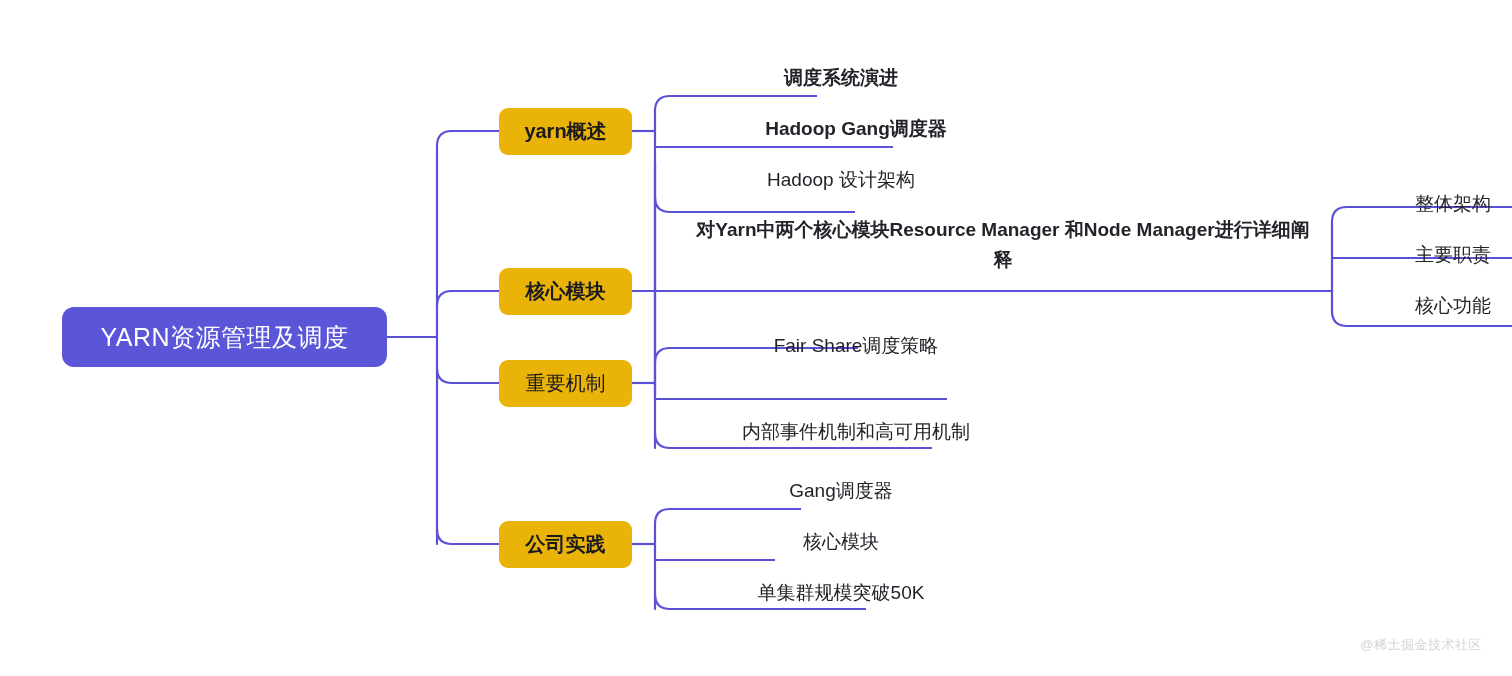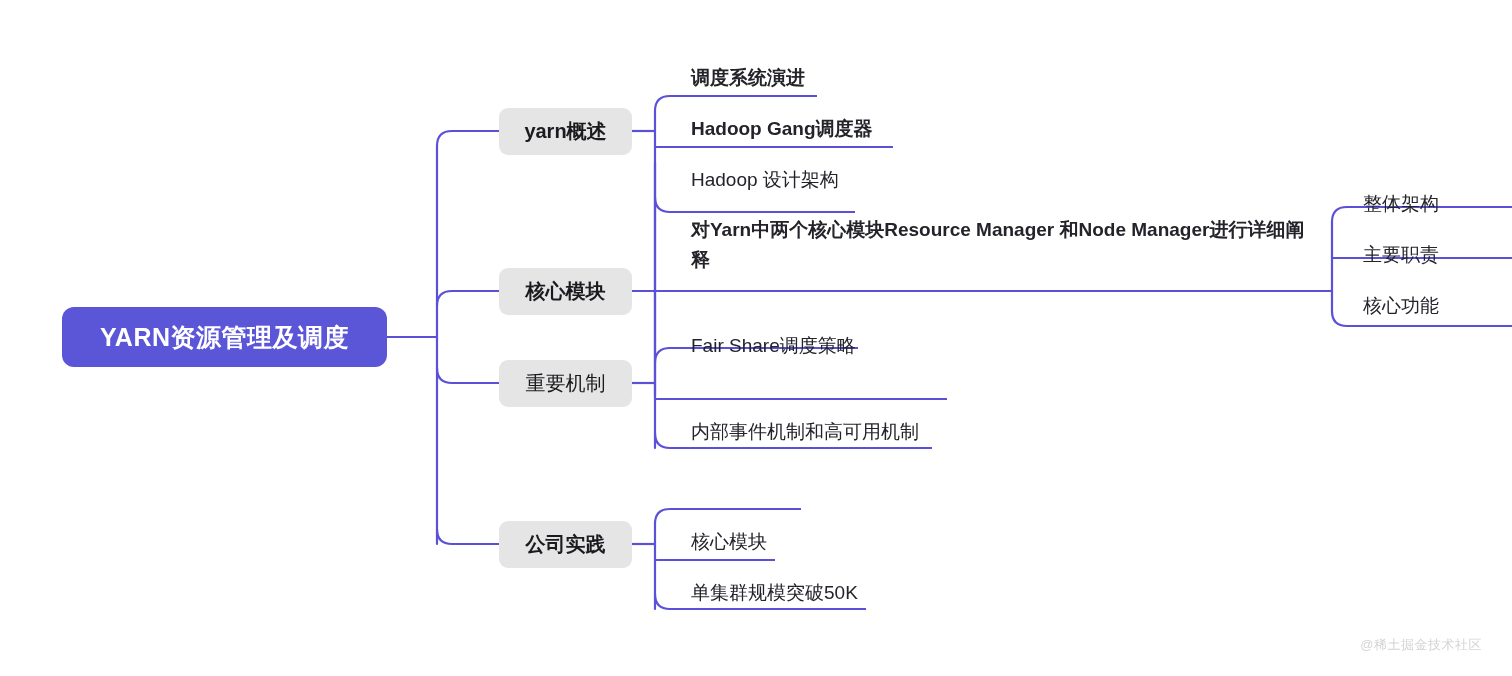--- a/index.html
+++ b/index.html
@@ -37,49 +37,50 @@
     border-radius: 12px;
     background: #5b55d8;
     display: flex;
     align-items: center;
     justify-content: center;
     box-sizing: border-box;
   }
   .root-label {
     color: #ffffff;
     font-size: 25px;
-    font-weight: 700;
+    font-weight: 400;
     letter-spacing: 0.5px;
     white-space: nowrap;
   }
 
   
   .branch-node {
     position: absolute;
     height: 47px;
     border-radius: 9px;
-    background: #e5e5e5;
+    background: #eab308;
     display: flex;
     align-items: center;
     justify-content: center;
     box-sizing: border-box;
     padding: 0 14px;
   }
   .branch-label {
     color: #1b1b1f;
     font-size: 20px;
     white-space: nowrap;
   }
   .branch-label.bold { font-weight: 700; }
   .branch-label.regular { font-weight: 400; }
 
   
   .leaf {
     position: absolute;
     box-sizing: border-box;
+    text-align: center;
   }
   .leaf-text {
     color: #23232a;
     font-size: 19px;
     line-height: 30px;
     white-space: pre-wrap;
     display: block;
   }
   .leaf-text.bold { font-weight: 700; }
   .leaf-text.regular { font-weight: 400; }
@@ -192,20 +193,23 @@
 
 
   <div class="leaf" style="left:691px; top:417px; width:330px;">
     <span class="leaf-text regular">内部事件机制和高可用机制</span>
   </div>
 
   <div class="branch-node" style="left:499px; top:521px; width:133px;">
     <span class="branch-label bold">公司实践</span>
   </div>
 
+  <div class="leaf" style="left:691px; top:476px; width:300px;">
+    <span class="leaf-text regular">Gang调度器</span>
+  </div>
 
   <div class="leaf" style="left:691px; top:527px; width:300px;">
     <span class="leaf-text regular">核心模块</span>
   </div>
 
   <div class="leaf" style="left:691px; top:578px; width:300px;">
     <span class="leaf-text regular">单集群规模突破50K</span>
   </div>
 
   <div class="watermark">@稀土掘金技术社区</div>

